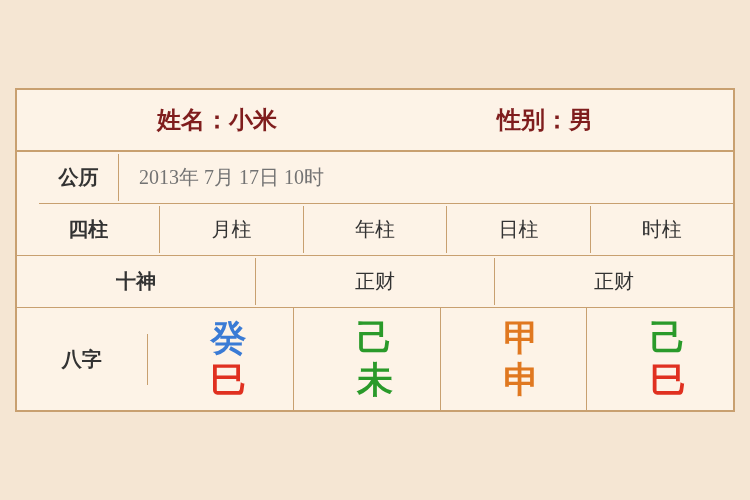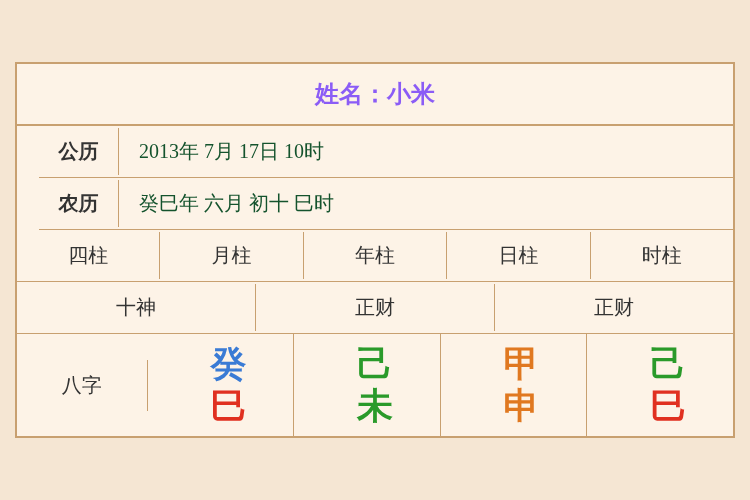--- a/index.html
+++ b/index.html
@@ -17,21 +17,21 @@
       background: #fdf3e7;
       border: 2px solid #c8a070;
     }
     .header-row {
       display: flex;
       justify-content: space-around;
       align-items: center;
       padding: 14px 30px;
       font-size: 24px;
       font-weight: bold;
-      color: #8b5cf6;
+      color: #7f1d1d;
       border-bottom: 2px solid #c8a070;
     }
     .info-row {
       display: flex;
       border-bottom: 1px solid #c8a070;
       min-height: 52px;
       align-items: center;
       margin-left: 22px;
     }
     .info-row .label-cell {
@@ -40,21 +40,21 @@
       text-align: center;
       font-size: 20px;
       font-weight: bold;
       color: #333;
       border-right: 1px solid #c8a070;
       padding: 10px 5px;
     }
     .info-row .value-cell {
       flex: 1;
       font-size: 20px;
-      color: #14532d;
+      color: #737373;
       padding: 10px 20px;
     }
     .table-row {
       display: flex;
       border-bottom: 1px solid #c8a070;
       min-height: 52px;
       align-items: center;
     }
     .table-row:last-child {
       border-bottom: none;
@@ -64,21 +64,21 @@
       text-align: center;
       font-size: 20px;
       color: #333;
       padding: 10px 5px;
       border-right: 1px solid #c8a070;
     }
     .table-cell:last-child {
       border-right: none;
     }
     .table-cell.row-header {
-      font-weight: normal;
+      font-weight: bold;
       text-align: center;
     }
     .bazhi-row {
       min-height: 100px;
       align-items: center;
       gap: 16px;
     }
     .bazhi-cell {
       display: flex;
       flex-direction: column;
@@ -102,31 +102,28 @@
     .color-green { color: #2a9a2a; }
     .color-orange { color: #e07820; }
   </style>
 </head>
 <body>
 
 <div class="container">
 
   <div class="header-row">
     <span>姓名：小米</span>
+    <span>性别：男</span>
   </div>
 
   <div class="info-row">
     <div class="label-cell">公历</div>
     <div class="value-cell">2013年 7月 17日 10时</div>
   </div>
 
-  <div class="info-row">
-    <div class="label-cell">农历</div>
-    <div class="value-cell">癸巳年 六月 初十 巳时</div>
-  </div>
 
   <div class="table-row">
     <div class="table-cell row-header">四柱</div>
     <div class="table-cell">月柱</div>
     <div class="table-cell">年柱</div>
     <div class="table-cell">日柱</div>
     <div class="table-cell">时柱</div>
   </div>
 
   <div class="table-row">

